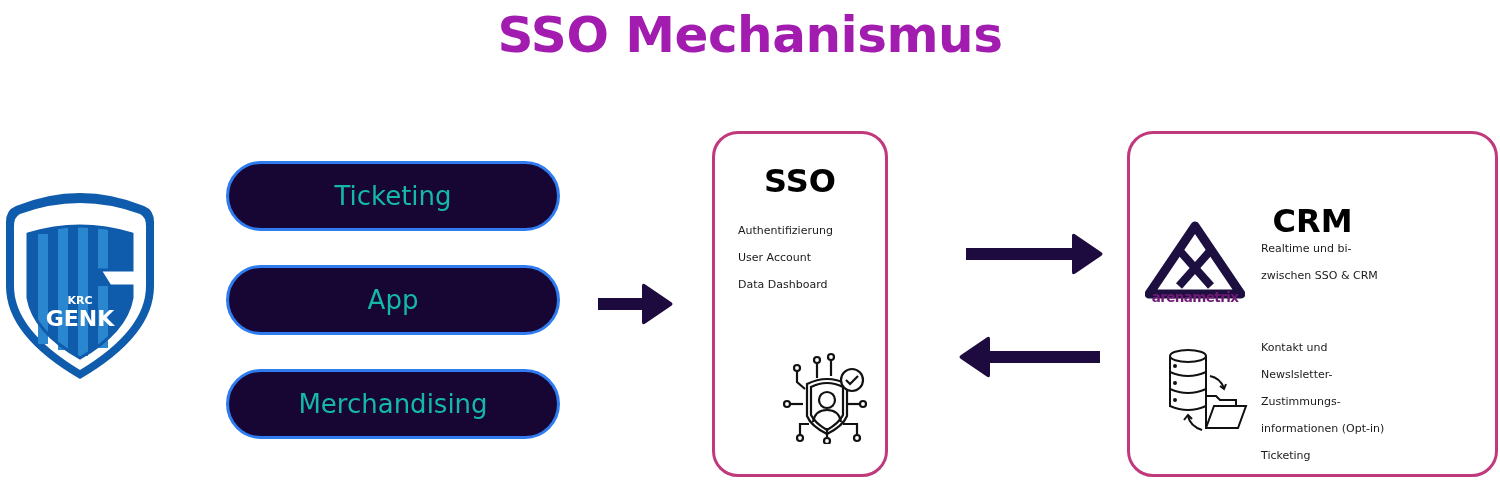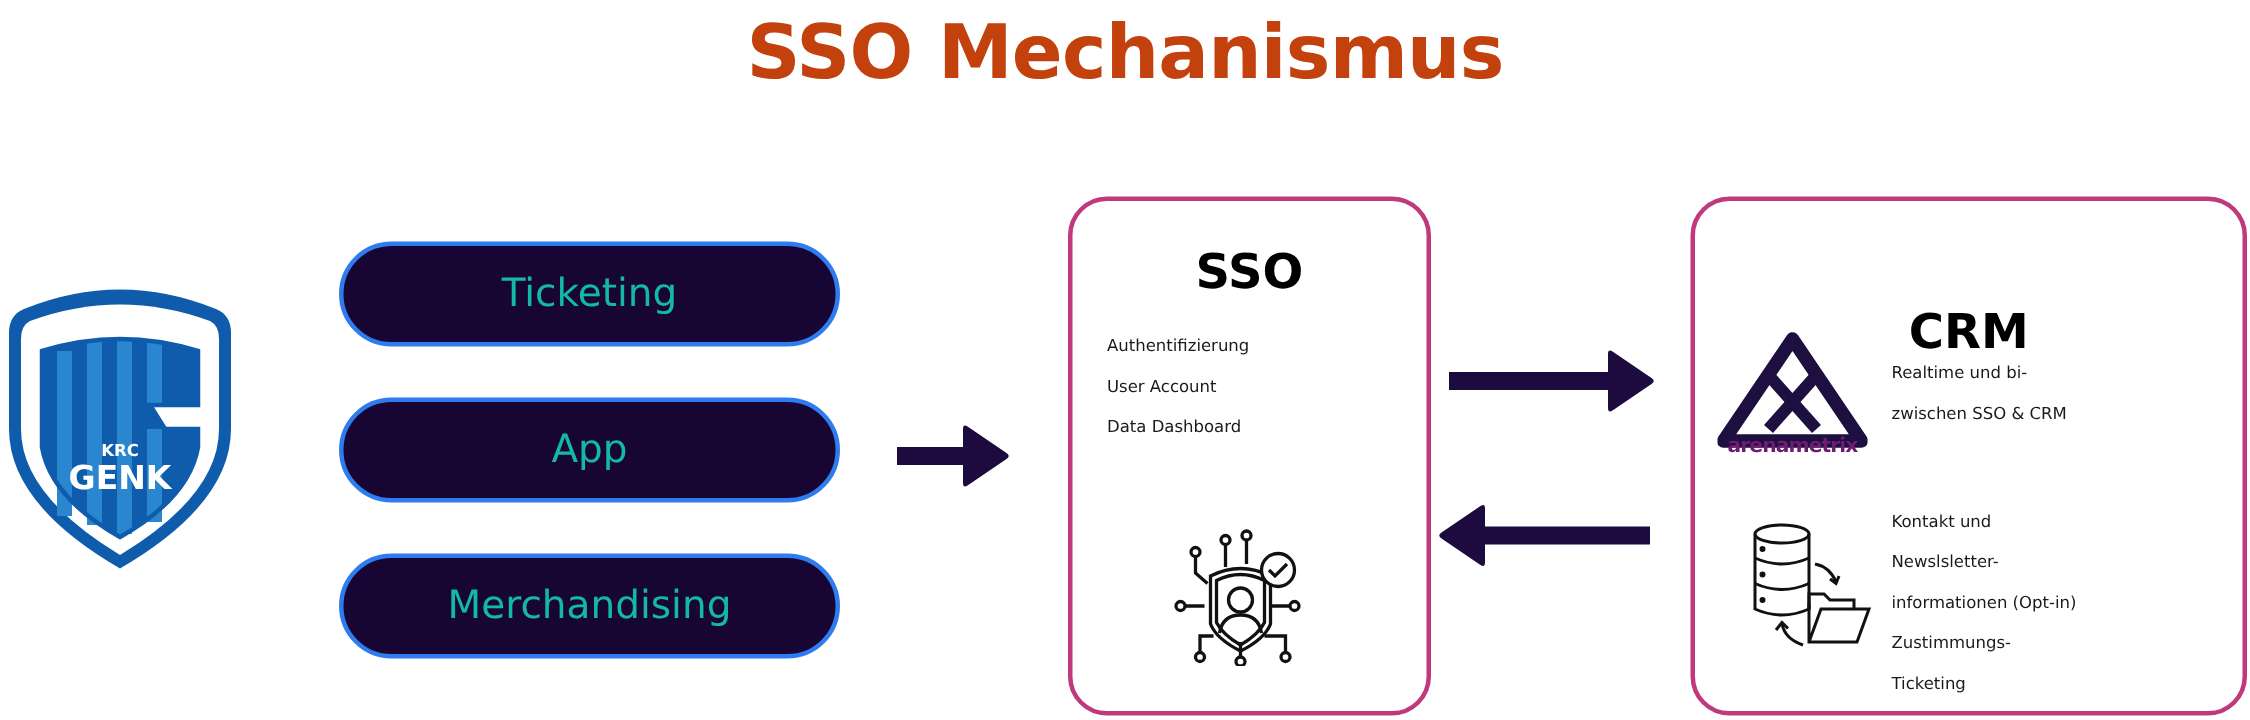--- a/index.html
+++ b/index.html
@@ -2,41 +2,41 @@
 <html><head>
 <meta charset="utf-8">
 <style>
   * { box-sizing: border-box; margin: 0; padding: 0; }
   html, body { width: 1500px; height: 480px; background: #ffffff; overflow: hidden; }
   body { position: relative; font-family: "Liberation Sans", sans-serif; color: #111; }
 
   .title {
     position: absolute; left: 0; top: 6px; width: 1500px; text-align: center;
     font-family: "DejaVu Sans", sans-serif; font-weight: bold; font-size: 50px;
-    color: #c2410c; letter-spacing: -0.5px;
+    color: #a21caf; letter-spacing: -0.5px;
   }
 
   .logo { position: absolute; left: 2px; top: 186px; width: 156px; height: 196px; }
 
   .pill {
     position: absolute; left: 226px; width: 334px; height: 70px;
     background: #170634; border: 3px solid #2f7bf0; border-radius: 35px;
     color: #14b8a6; font-family: "DejaVu Sans", sans-serif; font-weight: normal;
     font-size: 26px; display: flex; align-items: center; justify-content: center;
   }
   .pill-1 { top: 161px; }
   .pill-2 { top: 265px; }
   .pill-3 { top: 369px; }
 
   .arrow { position: absolute; }
 
   .box {
     position: absolute; border: 3px solid #c0397c; border-radius: 26px; background: #fff;
   }
-  .sso-box { left: 712px; top: 131px; width: 242px; height: 346px; }
+  .sso-box { left: 712px; top: 131px; width: 176px; height: 346px; }
   .crm-box { left: 1127px; top: 131px; width: 371px; height: 346px; }
 
   .box-title {
     position: absolute; left: 0; width: 100%; text-align: center;
     font-family: "DejaVu Sans", sans-serif; font-weight: bold; font-size: 32px; color: #000;
   }
   .sso-box .box-title { top: 28px; }
   .crm-box .box-title { top: 28px; margin-top: 40px; }
 
   .body-text {
@@ -158,17 +158,17 @@
       <path d="M58 42 L62 45 L64 40"></path>
     <path d="M40 86 Q28 82 26 72"></path>
       <path d="M22 76 L26 71 L30 75"></path>
     <path d="M44 58 L44 84 L76 84 L84 62 L52 62 L44 84"></path>
     <path d="M44 62 L44 52 L54 52 L58 56 L74 56 L74 62"></path>
   </svg>
 
   <div class="body-text crm-text-2">
     <div>Kontakt und</div>
     <div>Newslsletter-</div>
+    <div>Zustimmungs-</div>
     <div>informationen (Opt-in)</div>
-    <div>Zustimmungs-</div>
     <div>Ticketing</div>
   </div>
 </div>
 
 </body></html>

